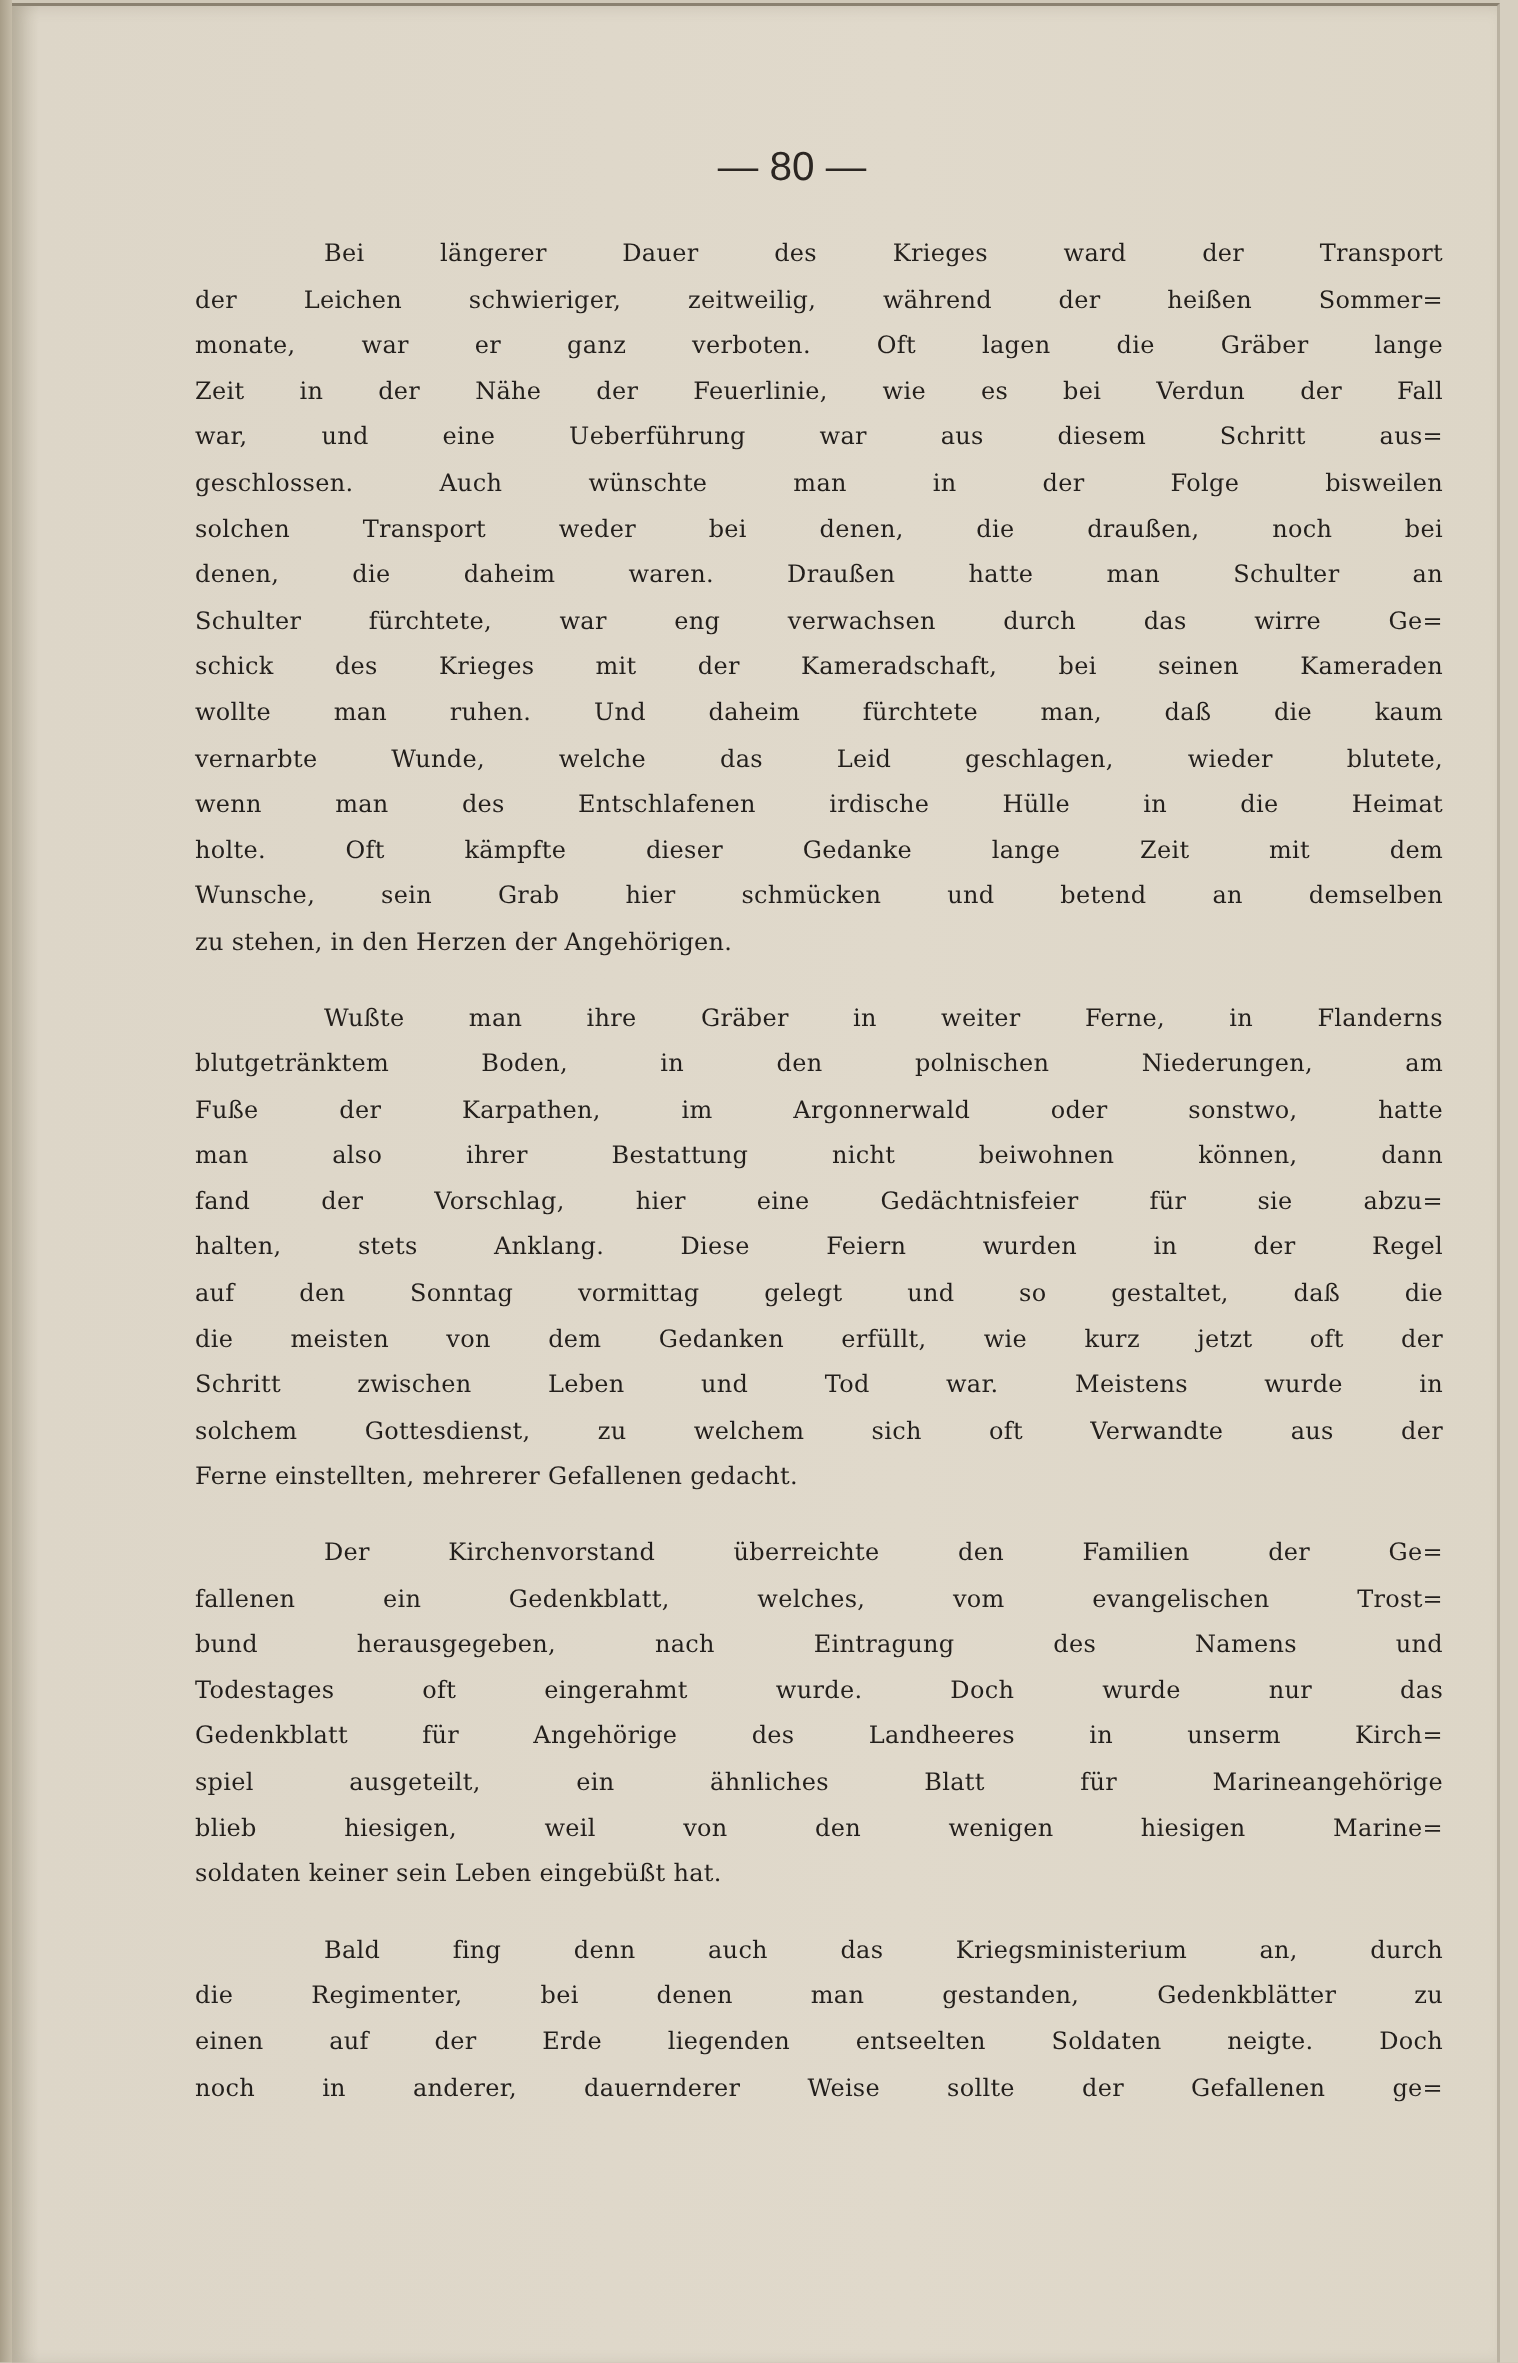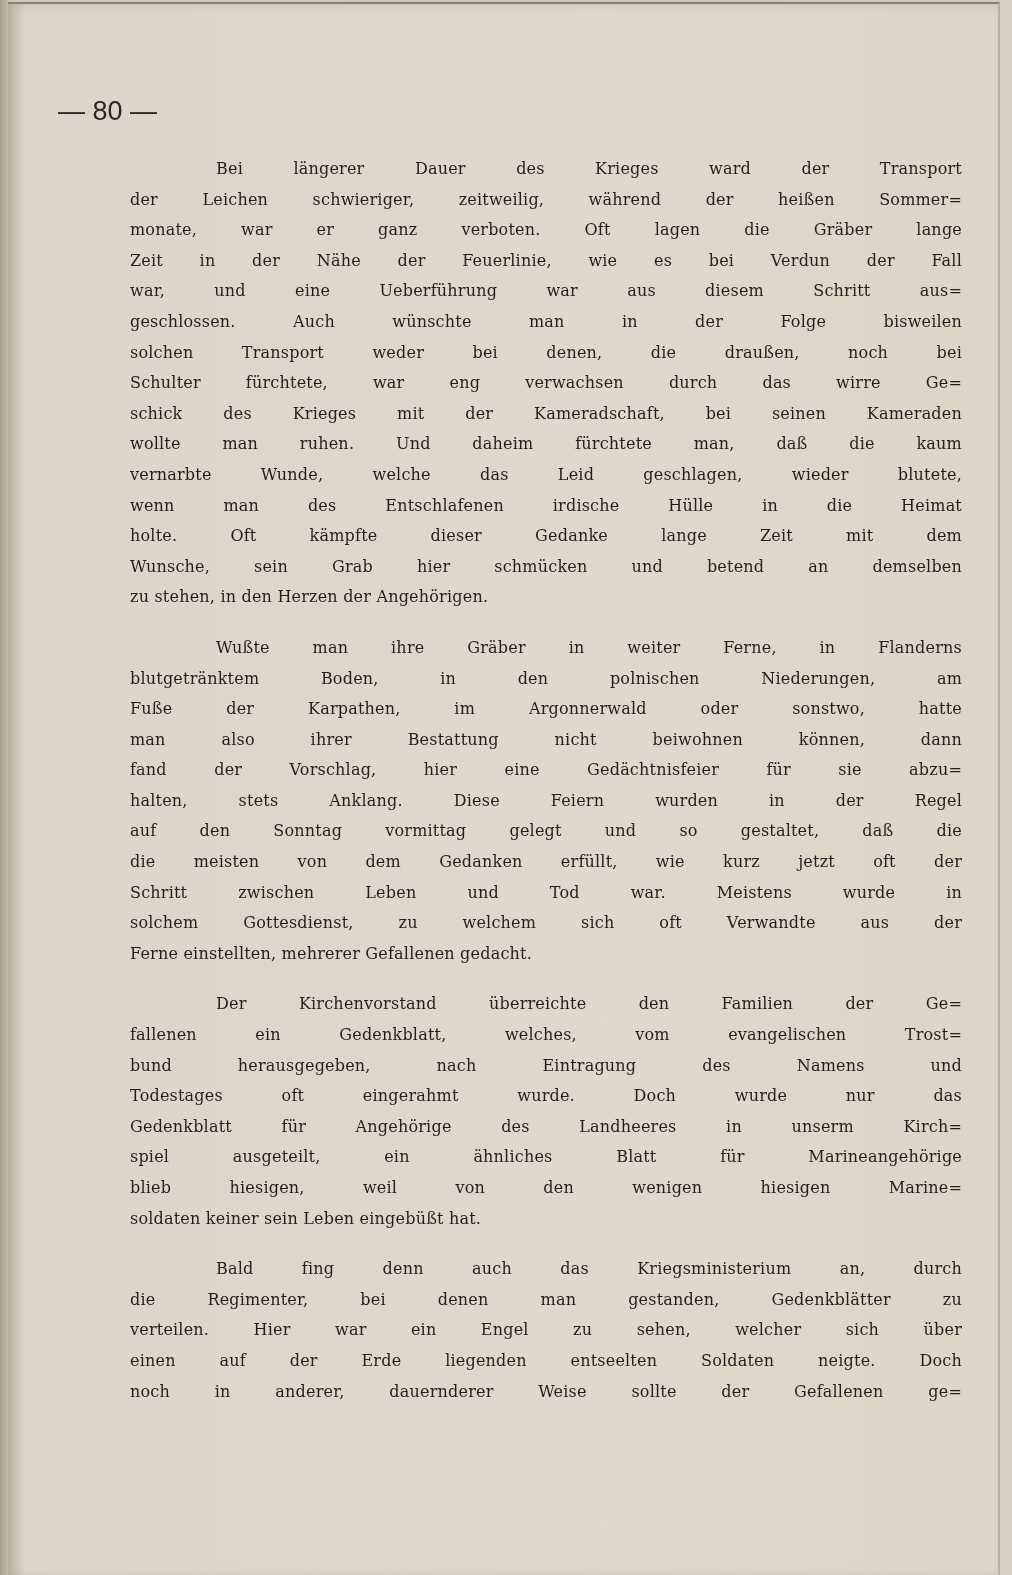--- a/index.html
+++ b/index.html
@@ -39,20 +39,21 @@
       top: 0;
       width: 12px;
       height: 1575px;
       background: #d6cfc0;
     }
     .page-number {
       position: absolute;
       top: 92px;
       left: 0;
       width: 100%;
+      text-align: center;
       font-family: "Liberation Sans", sans-serif;
       font-size: 27px;
       color: #2b2622;
       padding-left: 50px;
       box-sizing: border-box;
     }
     .text-block {
       position: absolute;
       left: 122px;
       top: 150px;
@@ -95,20 +96,21 @@
 
   <div class="text-block">
     <div class="paragraph">
       <span class="line indent">Bei längerer Dauer des Krieges ward der Transport</span>
       <span class="line">der Leichen schwieriger, zeitweilig, während der heißen Sommer=</span>
       <span class="line">monate, war er ganz verboten.  Oft lagen die Gräber lange</span>
       <span class="line">Zeit in der Nähe der Feuerlinie, wie es bei Verdun der Fall</span>
       <span class="line">war,  und  eine Ueberführung  war aus diesem Schritt aus=</span>
       <span class="line">geschlossen.   Auch  wünschte  man  in  der  Folge  bisweilen</span>
       <span class="line">solchen  Transport  weder  bei  denen,  die  draußen,  noch bei</span>
+      <span class="line">denen,  die daheim waren.  Draußen  hatte man Schulter an</span>
       <span class="line">Schulter fürchtete, war eng verwachsen durch das wirre Ge=</span>
       <span class="line">schick des Krieges mit der Kameradschaft, bei seinen Kameraden</span>
       <span class="line">wollte man ruhen.  Und daheim fürchtete man, daß die kaum</span>
       <span class="line">vernarbte Wunde, welche das Leid geschlagen, wieder blutete,</span>
       <span class="line">wenn man des Entschlafenen irdische Hülle in die Heimat</span>
       <span class="line">holte.  Oft kämpfte dieser Gedanke lange Zeit mit dem</span>
       <span class="line">Wunsche, sein Grab hier schmücken und betend an demselben</span>
       <span class="line last">zu stehen, in den Herzen der Angehörigen.</span>
     </div>
     <div class="para-gap"></div>
@@ -136,18 +138,17 @@
       <span class="line">Gedenkblatt für Angehörige des Landheeres in unserm Kirch=</span>
       <span class="line">spiel ausgeteilt, ein ähnliches Blatt für Marineangehörige</span>
       <span class="line">blieb hiesigen, weil von den wenigen hiesigen Marine=</span>
       <span class="line last">soldaten keiner sein Leben eingebüßt hat.</span>
     </div>
     <div class="para-gap"></div>
 
     <div class="paragraph">
       <span class="line indent">Bald fing denn auch das Kriegsministerium an, durch</span>
       <span class="line">die Regimenter, bei denen man gestanden, Gedenkblätter zu</span>
-      <span class="line">verteilen.  Hier war ein Engel zu sehen, welcher sich über</span>
       <span class="line">einen auf der Erde liegenden entseelten Soldaten neigte.  Doch</span>
       <span class="line">noch in anderer, dauernderer Weise sollte der Gefallenen ge=</span>
     </div>
   </div>
 </div>
 
 </body></html>

